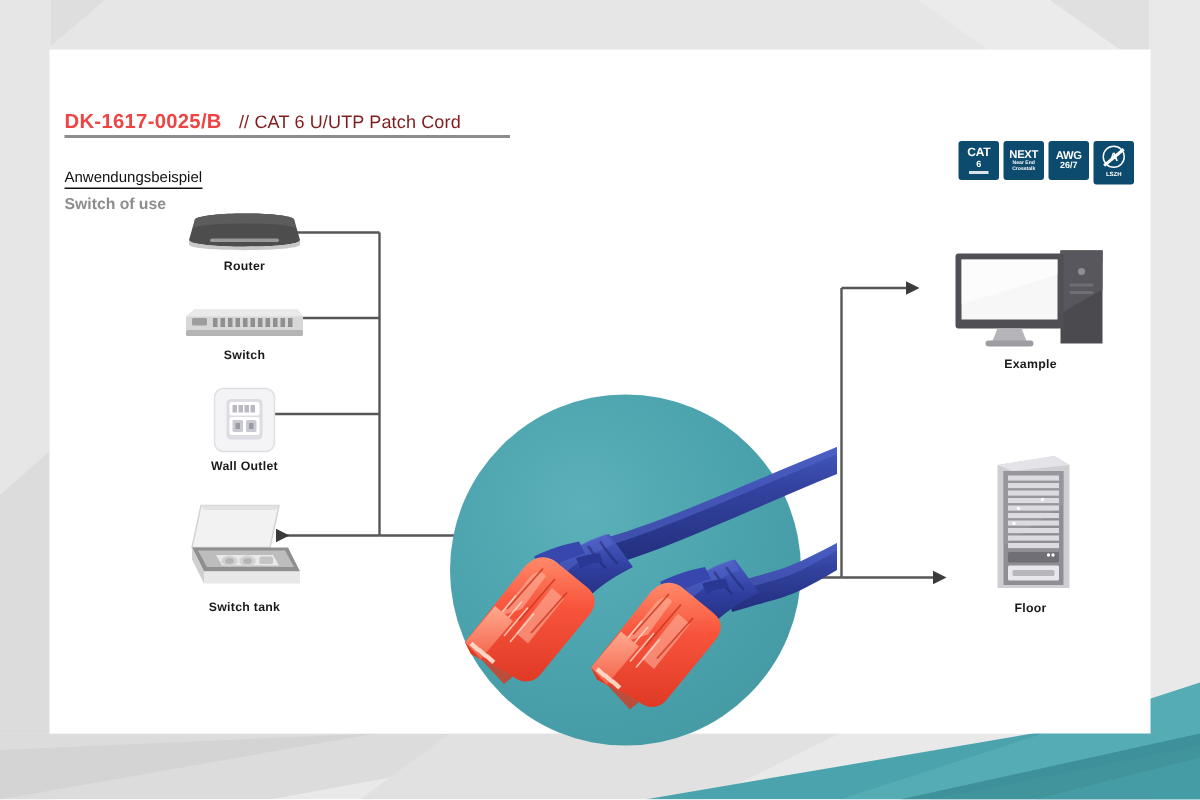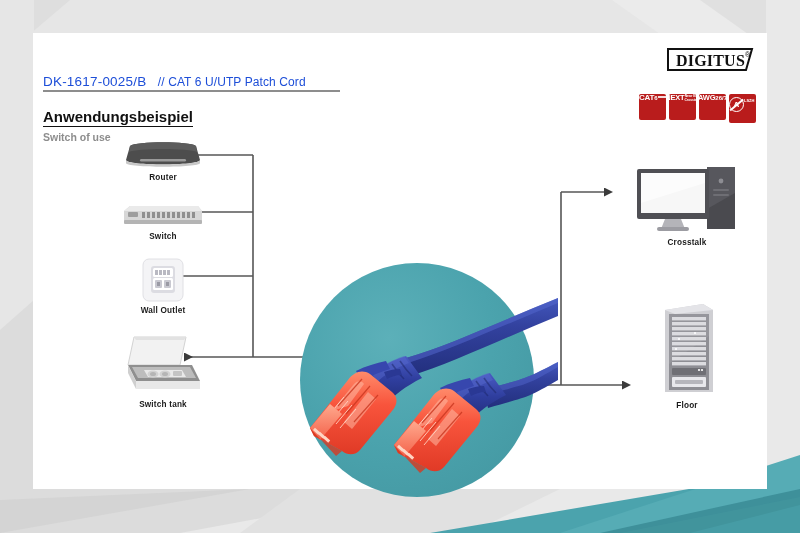--- a/index.html
+++ b/index.html
@@ -16,40 +16,40 @@
 
   
   .card{
     position:absolute;left:33px;top:33px;width:734px;height:456px;
     background:#ffffff;
   }
 
   
   .hdr{position:absolute;left:43px;top:72px;width:600px;height:20px;}
   .hdr .sku{
-    font-size:13.5px;font-weight:normal;color:#1d4ed8;letter-spacing:.2px;
+    font-size:13.5px;font-weight:bold;color:#ef4444;letter-spacing:.2px;
     display:inline-block;vertical-align:baseline;
   }
   .hdr .desc{
-    font-size:12px;color:#1d4ed8;display:inline-block;vertical-align:baseline;
+    font-size:12px;color:#7f1d1d;display:inline-block;vertical-align:baseline;
     margin-left:7px;letter-spacing:.1px;
   }
   .hdr-rule{
     position:absolute;left:43px;top:90px;width:297px;height:1.5px;background:#8d8d8d;
   }
 
   
   .logo{position:absolute;left:666px;top:47px;width:96px;height:25px;}
   .logo svg{display:block;}
 
   
   .badges{position:absolute;left:639px;top:94px;display:flex;gap:3px;}
   .badge{
-    width:27px;height:26px;background:#b91c1c;border-radius:2px;
-    display:flex;flex-direction:row;justify-content:center;
+    width:27px;height:26px;background:#0c4a6e;border-radius:2px;
+    display:flex;flex-direction:column;align-items:center;justify-content:center;
     color:#ffffff;line-height:1;overflow:hidden;
   }
   .badge .b1{font-size:7.5px;font-weight:bold;letter-spacing:-.2px;}
   .badge .b2{font-size:6px;font-weight:bold;margin-top:1px;}
   .badge .b3{font-size:3.4px;font-weight:bold;margin-top:1px;text-align:center;line-height:1.15;}
   .badge .bar{width:13px;height:2px;background:#ffffff;opacity:.85;margin-top:1.5px;}
   .badge.cat .b1{font-size:8px;}
   .badge.lszh{justify-content:flex-start;padding-top:3px;}
   .badge.lszh .ring{
     width:13px;height:13px;border:1.6px solid #ffffff;border-radius:50%;
@@ -58,21 +58,21 @@
   .badge.lszh .ring .a{font-size:8px;font-weight:bold;color:#ffffff;line-height:1;}
   .badge.lszh .ring .slash{
     position:absolute;width:17px;height:1.6px;background:#ffffff;
     transform:rotate(-40deg);
   }
   .badge.lszh .b3{margin-top:2px;font-size:4px;}
 
   
   .sect{position:absolute;left:43px;top:108px;}
   .sect .de{
-    font-size:15px;font-weight:bold;color:#111111;
+    font-size:10px;font-weight:normal;color:#111111;
     border-bottom:1.3px solid #111111;display:inline-block;padding-bottom:1px;
   }
   .sect .en{font-size:10.5px;font-weight:bold;color:#8d8d8d;margin-top:4px;}
 
   
   .diagram{position:absolute;left:33px;top:130px;width:734px;height:330px;}
   .wires{position:absolute;left:0;top:0;width:734px;height:330px;}
 
   
   .circle{
@@ -129,27 +129,20 @@
 
   <div class="card"></div>
 
   <div class="hdr">
     <span class="sku">DK-1617-0025/B</span>
     <span class="desc"><span>//</span>
       <span>CAT 6 U/UTP Patch Cord</span></span>
   </div>
   <div class="hdr-rule"></div>
 
-  <div class="logo">
-    <svg width="96" height="25" viewBox="0 0 96 25">
-      <path d="M2 2 H86 L80 23 H2 Z" fill="#ffffff" stroke="#111111" stroke-width="2"></path>
-      <text x="10" y="18.5" font-family="Liberation Serif, serif" font-size="16" font-weight="bold" fill="#111111" letter-spacing="0.2">DIGITUS</text>
-      <text x="79" y="10" font-family="Liberation Sans, sans-serif" font-size="7" fill="#111111">®</text>
-    </svg>
-  </div>
 
   <div class="badges">
     <div class="badge cat">
       <span class="b1">CAT</span>
       <span class="b2">6</span>
       <span class="bar"></span>
     </div>
     <div class="badge">
       <span class="b1">NEXT</span>
       <span class="b3">Near End Crosstalk</span>
@@ -418,21 +411,21 @@
           <rect x="78" y="31" width="16" height="2" rx="1" fill="#6e6e74"></rect>
 
           <rect x="2" y="6" width="72" height="50" rx="2" fill="#4f4f54"></rect>
           <rect x="6" y="10" width="64" height="40" fill="#f7f7f7"></rect>
           <polygon points="6,10 70,10 70,20 6,40" fill="#ffffff" opacity=".6"></polygon>
 
           <path d="M30,56 L46,56 L50,66 L26,66 Z" fill="#b4b4b9"></path>
           <rect x="22" y="64" width="32" height="4" rx="2" fill="#9c9ca2"></rect>
         </svg>
       </div>
-      <div class="cap">Crosstalk</div>
+      <div class="cap">Example</div>
     </div>
 
     <div class="node n-server">
       <div class="art">
         <svg width="60" height="96" viewBox="0 0 60 96">
           <polygon points="8,8 46,2 56,8 56,90 8,90" fill="#cfcfd3"></polygon>
           <polygon points="8,8 46,2 56,8 18,12" fill="#e4e4e8"></polygon>
           <rect x="12" y="12" width="40" height="76" fill="#8e8e94"></rect>
           <polygon points="12,12 52,12 52,34 12,62" fill="#9b9ba1" opacity=".6"></polygon>
           <g fill="#dcdce0">

